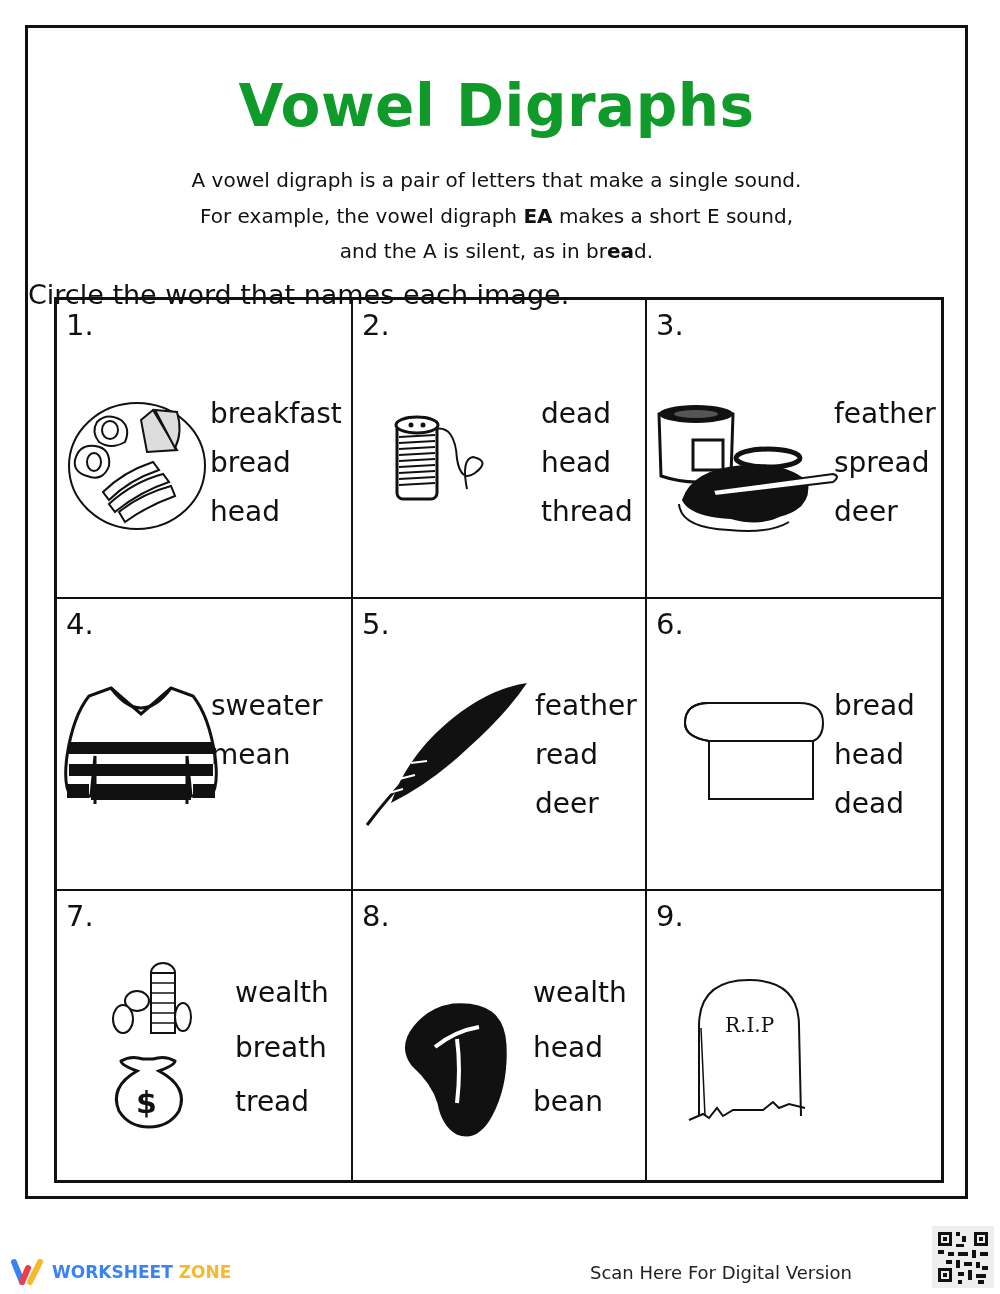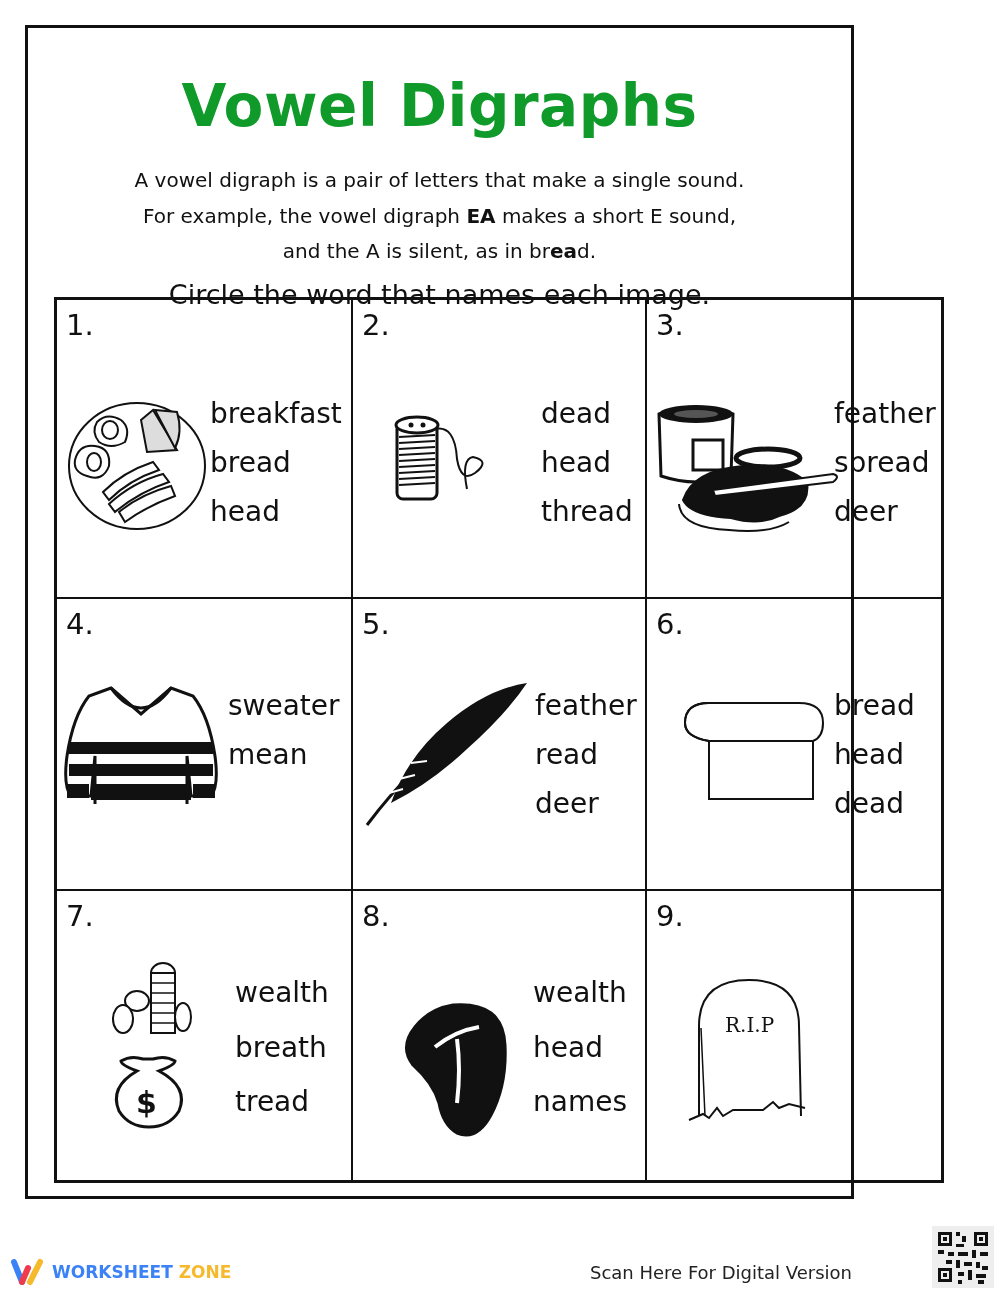--- a/index.html
+++ b/index.html
@@ -1,21 +1,21 @@
 <!DOCTYPE html>
 <html><head>
 <meta charset="utf-8">
 <style>
   html, body { margin: 0; padding: 0; background: #ffffff; }
   body { width: 1000px; height: 1294px; position: relative; overflow: hidden; font-family: "DejaVu Sans", sans-serif; color: #111; }
-  .sheet { position: absolute; left: 25px; top: 25px; width: 829px; height: 1174px; border: 3px solid #111; box-sizing: border-box; }
+  .sheet { position: absolute; left: 25px; top: 25px; width: 943px; height: 1174px; border: 3px solid #111; box-sizing: border-box; }
   .title { position: absolute; left: 0; right: 0; top: 44px; text-align: center; font-size: 58px; font-weight: bold; color: #0f9a2a; letter-spacing: 0.5px; }
   .intro { position: absolute; left: 0; right: 0; top: 135px; text-align: center; font-size: 20px; line-height: 35.5px; color: #111; }
   .intro b { font-weight: bold; }
-  .instruction { position: absolute; left: 0; right: 0; top: 251px; text-align: center; font-size: 27px; color: #111; }
+  .instruction { position: absolute; left: 0; right: 0; top: 251px; text-align: left; font-size: 27px; color: #111; }
   .grid { position: absolute; left: 54px; top: 297px; width: 890px; height: 886px; border: 3px solid #111; box-sizing: border-box; display: grid; grid-template-columns: 296px 294px 1fr; grid-template-rows: 299px 292px 1fr; }
   .cell { position: relative; border-right: 2px solid #111; border-bottom: 2px solid #111; }
   .cell.c3 { border-right: none; }
   .cell.r3 { border-bottom: none; }
   .num { position: absolute; left: 9px; top: 8px; font-size: 29px; color: #111; }
   .words { position: absolute; font-size: 28px; line-height: 49px; color: #111; }
   .words div { white-space: nowrap; }
   .pic { position: absolute; }
   .footer-logo { position: absolute; left: 10px; top: 1258px; display: flex; align-items: center; gap: 6px; }
   .logo-text { font-family: "DejaVu Sans", sans-serif; font-weight: bold; font-size: 17px; letter-spacing: 0px; }
@@ -110,21 +110,21 @@
     <div class="num">4.</div>
     <svg class="pic" style="left:4px;top:85px" width="160" height="120" viewBox="0 0 160 120">
       <path d="M50 4 l30 26 l30 -26 l22 8 q16 20 22 60 q4 30 -4 40 l-20 0 l-4 -40 l0 66 l-92 0 l0 -66 l-4 40 l-20 0 q-8 -10 -4 -40 q6 -40 22 -60z" fill="#fff" stroke="#111" stroke-width="3"></path>
       <path d="M50 4 q30 40 60 0" fill="none" stroke="#111" stroke-width="3"></path>
       <rect x="8" y="58" width="144" height="12" fill="#111"></rect>
       <rect x="8" y="80" width="144" height="12" fill="#111"></rect>
       <rect x="30" y="100" width="100" height="16" fill="#111"></rect>
       <rect x="6" y="100" width="22" height="14" fill="#111"></rect>
       <rect x="132" y="100" width="22" height="14" fill="#111"></rect>
     </svg>
-    <div class="words" style="left:171px;top:82px">
+    <div class="words" style="left:154px;top:82px">
       <div>sweater</div>
       <div>mean</div>
     </div>
   </div>
 
   <div class="cell">
     <div class="num">5.</div>
     <svg class="pic" style="left:10px;top:80px" width="170" height="150" viewBox="0 0 170 150">
       <path d="M164 4 q-40 6 -80 40 q-40 34 -56 80 q40 -20 76 -54 q40 -36 60 -66z" fill="#111"></path>
       <path d="M4 146 q30 -40 72 -80" fill="none" stroke="#111" stroke-width="3"></path>
@@ -179,21 +179,21 @@
   <div class="cell r3">
     <div class="num">8.</div>
     <svg class="pic" style="left:46px;top:110px" width="120" height="140" viewBox="0 0 120 140">
       <path d="M54 4 q50 -4 52 40 q2 40 -14 70 q-14 26 -34 18 q-14 -8 -18 -30 q-6 -20 -26 -38 q-14 -18 2 -38 q14 -18 38 -22z" fill="#111" stroke="#111" stroke-width="3"></path>
       <path d="M36 46 q20 -16 44 -20" fill="none" stroke="#fff" stroke-width="4"></path>
       <path d="M58 38 q4 30 0 64" fill="none" stroke="#fff" stroke-width="4"></path>
     </svg>
     <div class="words" style="left:180px;top:75px;line-height:54.5px">
       <div>wealth</div>
       <div>head</div>
-      <div>names</div>
+      <div>bean</div>
     </div>
   </div>
 
   <div class="cell c3 r3">
     <div class="num">9.</div>
     <svg class="pic" style="left:38px;top:85px" width="130" height="150" viewBox="0 0 130 150">
       <path d="M14 140 l0 -90 q0 -46 50 -46 q50 0 50 46 l2 90" fill="#fff" stroke="#111" stroke-width="2"></path>
       <path d="M20 140 l-4 -88" fill="none" stroke="#111" stroke-width="1.5"></path>
       <path d="M4 144 l14 -6 l6 4 l8 -10 l6 8 l10 -6 l30 0 l10 -8 l6 6 l10 -4 l16 4" fill="none" stroke="#111" stroke-width="2"></path>
       <text x="40" y="56" font-family="DejaVu Serif, serif" font-size="20" fill="#111">R.I.P</text>

